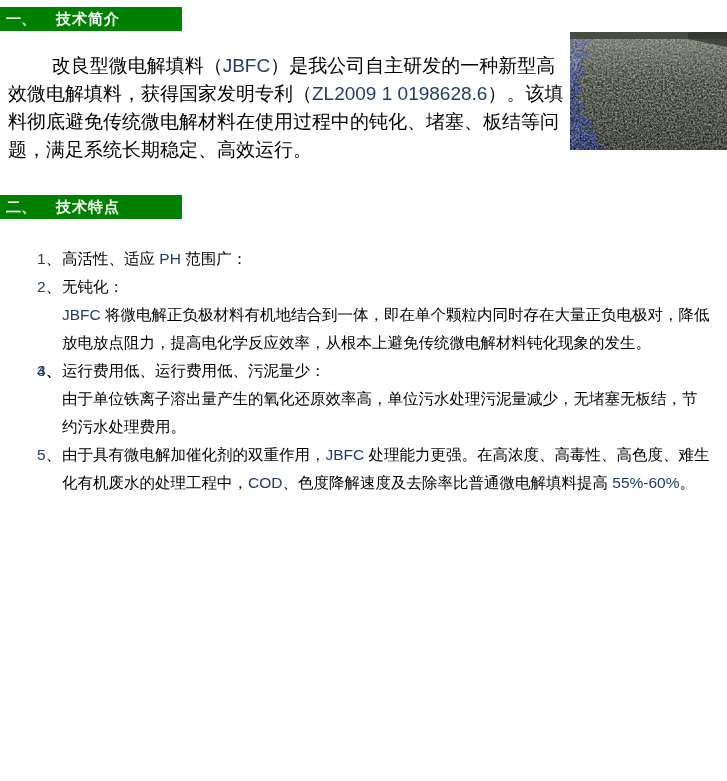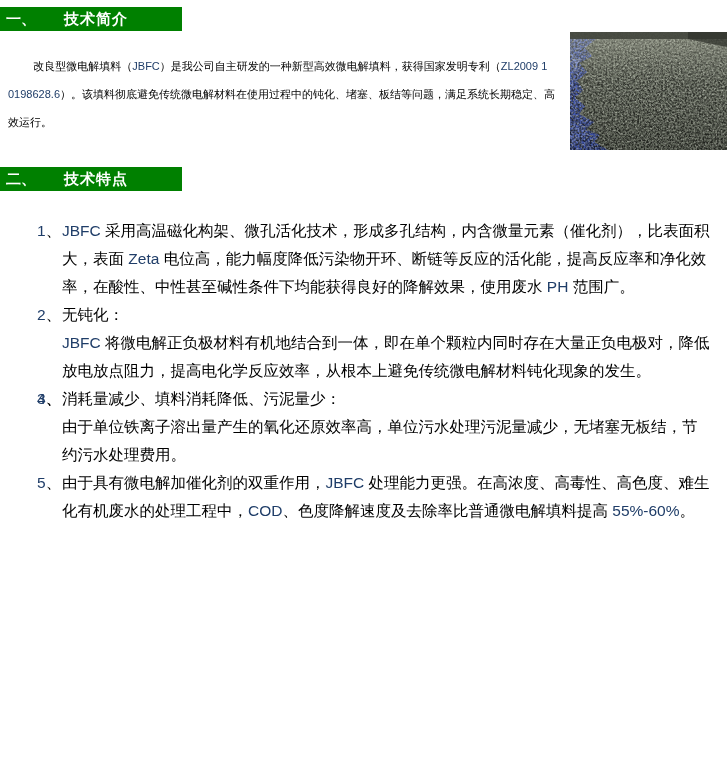--- a/index.html
+++ b/index.html
@@ -18,29 +18,29 @@
   .page{position:relative;width:727px;height:781px;overflow:hidden;background:var(--page-bg);}
 
   
   .hbar{
     display:flex;align-items:center;
     width:182px;height:24px;
     background:var(--accent-green);
     color:#ffffff;font-weight:bold;font-size:15px;
   }
   .hbar .hnum{margin-left:6px;white-space:pre;}
-  .hbar .htitle{margin-left:28px;letter-spacing:1px;white-space:pre;font-family:Liberation Serif, serif;}
+  .hbar .htitle{margin-left:20px;letter-spacing:1px;white-space:pre;font-family:Liberation Serif, serif;}
   .hbar-1{margin-top:7px;}
   .hbar-2{margin-top:31px;}
 
   
   .intro-para{
     margin:21px 0 0 8px;
     width:556px;
-    font-size:11px;line-height:28px;
+    font-size:19px;line-height:28px;
     text-indent:2.3em;
     text-align:left;
   }
   .photo{
     position:absolute;top:32px;right:0;
     width:157px;height:118px;display:block;
   }
 
   
   .features{margin-top:26px;font-size:15.5px;line-height:28px;}
@@ -97,36 +97,36 @@
   <p class="intro-para rich">改良型微电解填料（<span class="lat">JBFC</span>）是我公司自主研发的一种新型高效微电解填料，获得国家发明专利（<span class="lat">ZL2009</span> <span class="lat">1</span> <span class="lat">0198628.6</span>）。该填料彻底避免传统微电解材料在使用过程中的钝化、堵塞、板结等问题，满足系统长期稳定、高效运行。</p>
 
   <div class="hbar hbar-2">
     <span class="hnum">二、</span>
     <span class="htitle">技术特点</span>
   </div>
 
   <div class="features" id="features">
     <div class="feature">
       <span class="fnum rich"><span class="lat">1</span>、</span>
-      <div class="fbody rich"><span class="lat">JBFC</span> 采用高温磁化构架、微孔活化技术，形成多孔结构，内含微量元素（催化剂），比表面积大，表面 <span class="lat">Zeta</span> 电位高，能力幅度降低污染物开环、断链等反应的活化能，提高反应率和净化效率，在酸性、中性甚至碱性条件下均能获得良好的降解效果，使用废水 <span class="lat">PH</span> 范围广。</div>
+      <div class="ftitle rich">高活性、适应 <span class="lat">PH</span> 范围广：</div>
     </div>
 
     <div class="feature">
       <span class="fnum rich"><span class="lat">2</span>、</span>
       <div class="ftitle rich">无钝化：</div>
       <div class="fbody rich"><span class="lat">JBFC</span> 将微电解正负极材料有机地结合到一体，即在单个颗粒内同时存在大量正负电极对，降低放电放点阻力，提高电化学反应效率，从根本上避免传统微电解材料钝化现象的发生。</div>
     </div>
 
     <div class="feature">
       <span class="fnum rich"><span class="lat">3</span>、</span>
     </div>
 
     <div class="feature">
       <span class="fnum rich"><span class="lat">4</span>、</span>
-      <div class="ftitle rich">消耗量减少、填料消耗降低、污泥量少：</div>
+      <div class="ftitle rich">运行费用低、运行费用低、污泥量少：</div>
       <div class="fbody rich">由于单位铁离子溶出量产生的氧化还原效率高，单位污水处理污泥量减少，无堵塞无板结，节约污水处理费用。</div>
     </div>
 
     <div class="feature">
       <span class="fnum rich"><span class="lat">5</span>、</span>
       <div class="fbody rich">由于具有微电解加催化剂的双重作用，<span class="lat">JBFC</span> 处理能力更强。在高浓度、高毒性、高色度、难生化有机废水的处理工程中，<span class="lat">COD</span>、色度降解速度及去除率比普通微电解填料提高 <span class="lat">55%-60%</span>。</div>
     </div>
   </div>
 
 </div>

